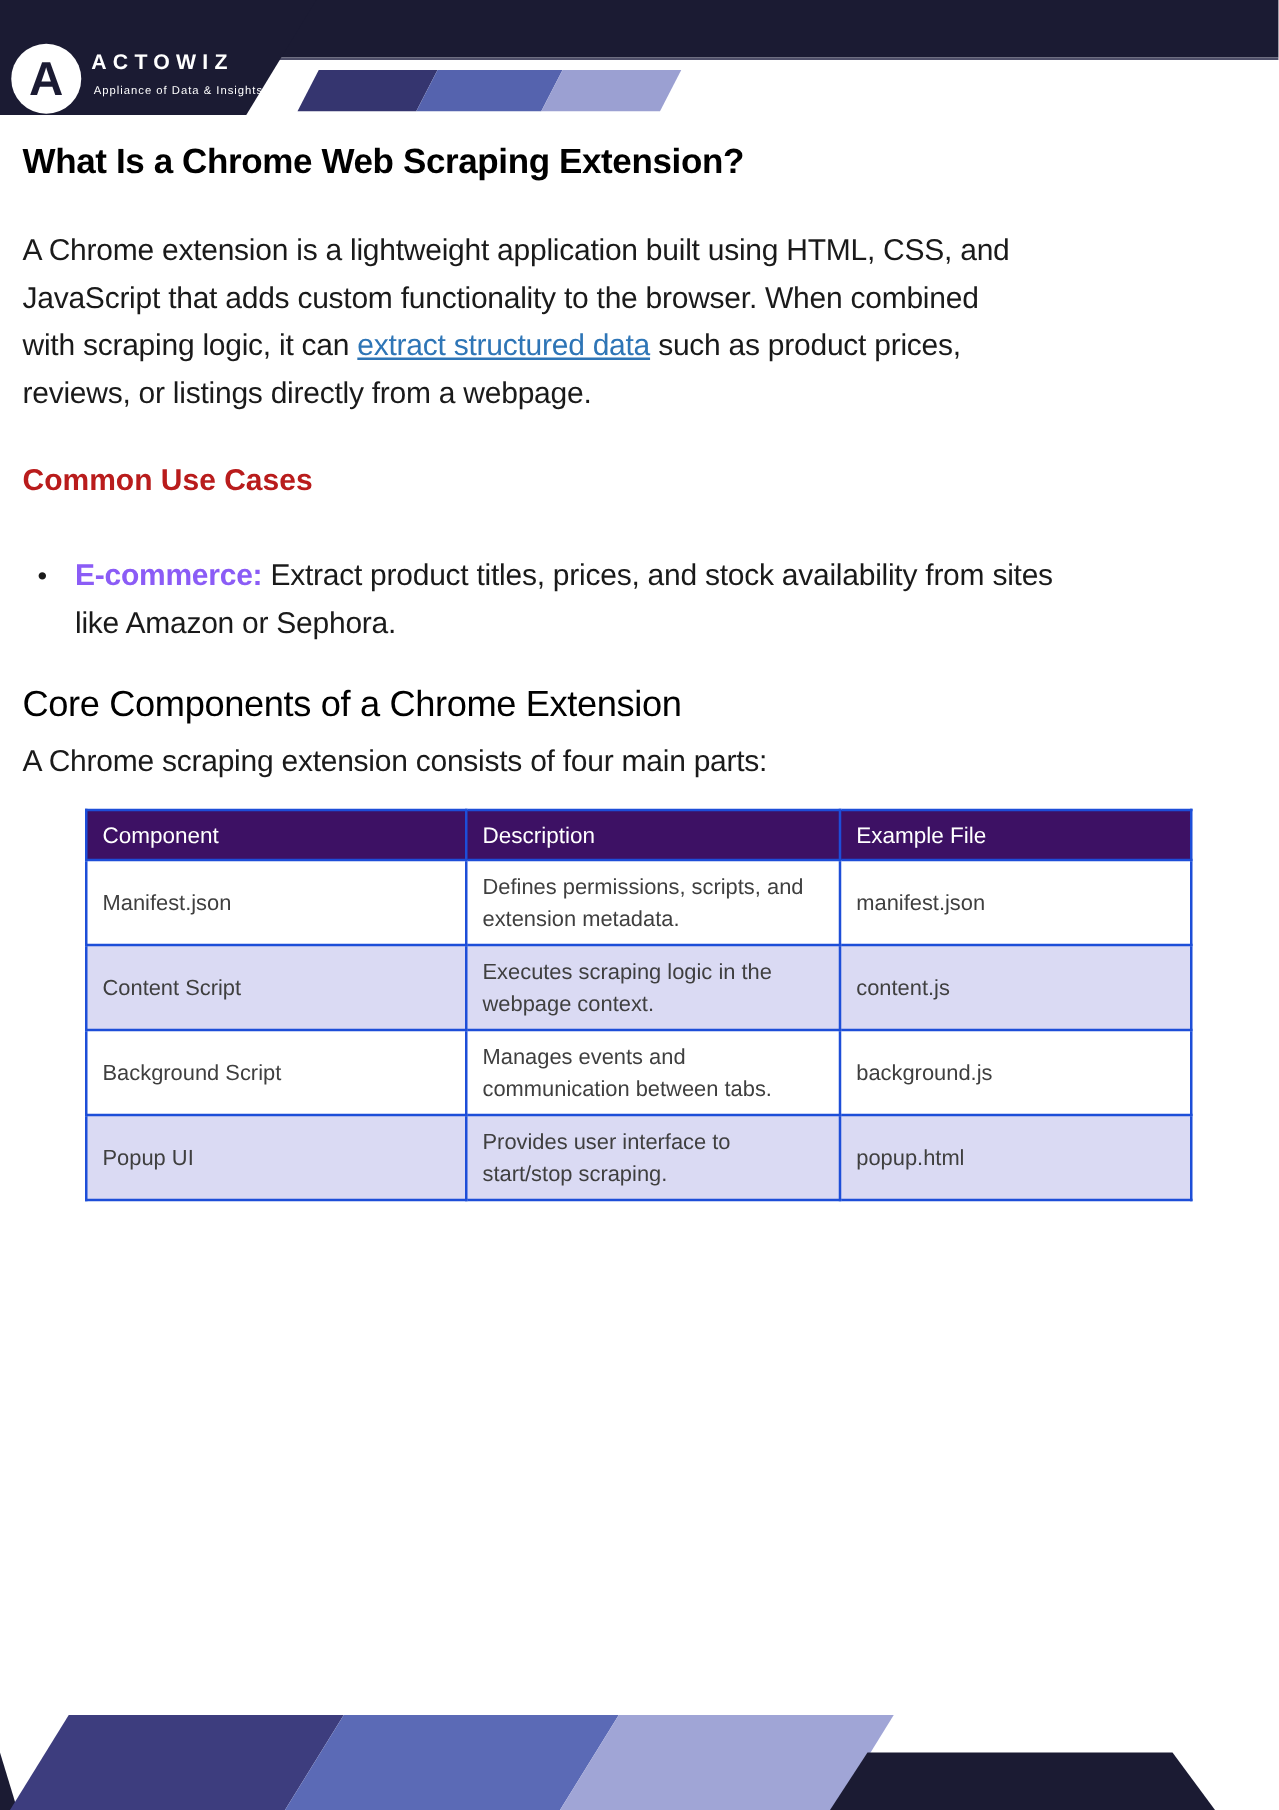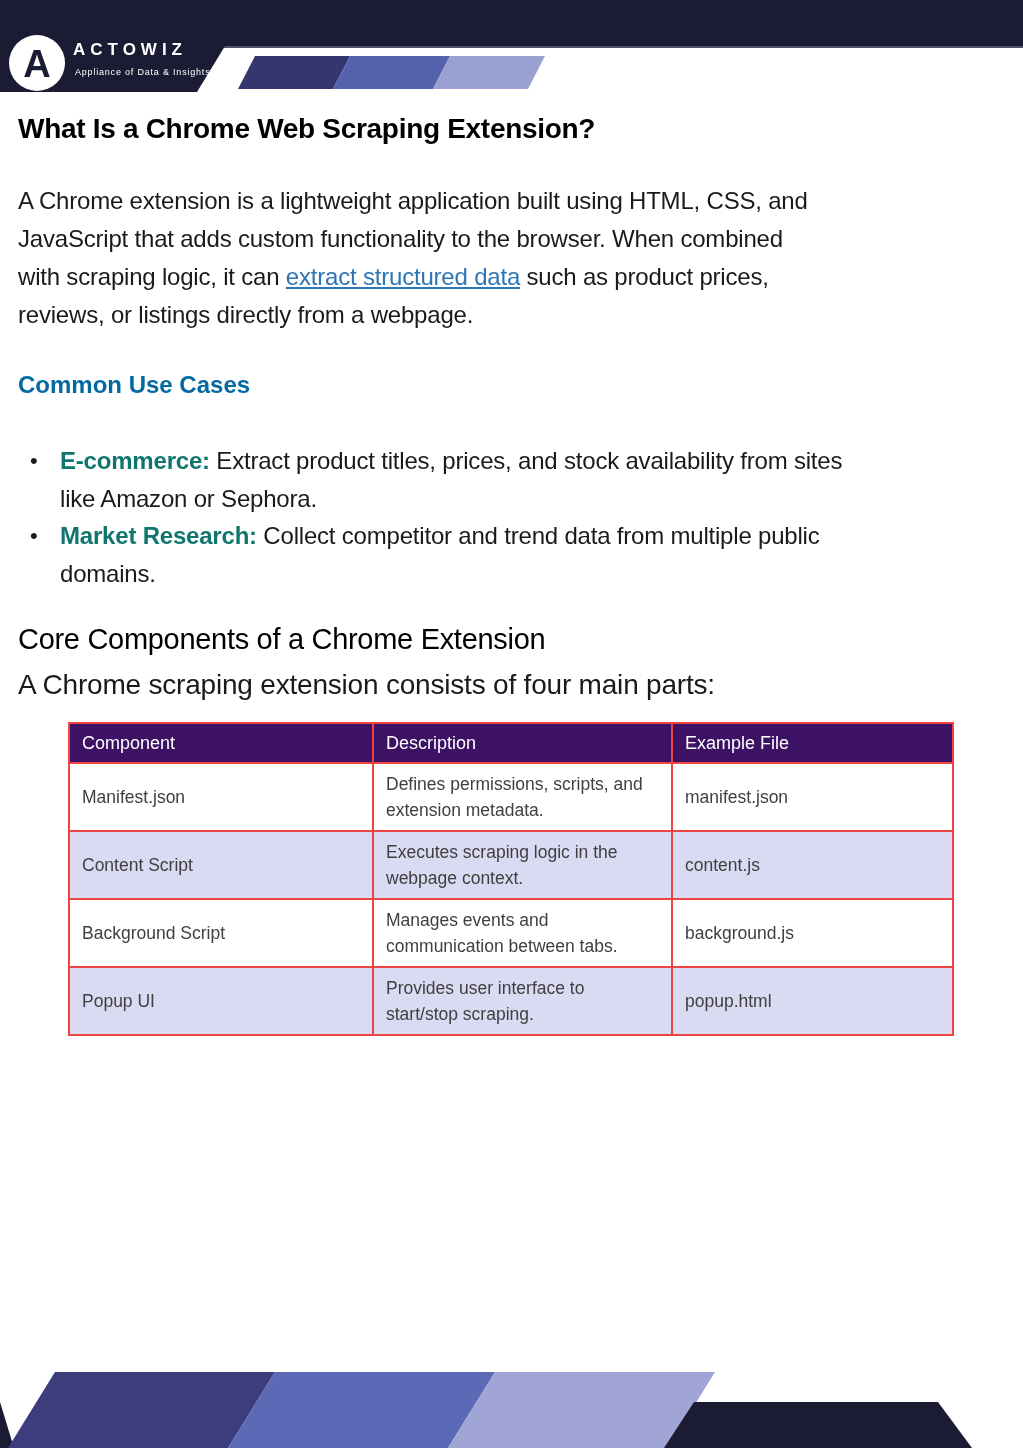--- a/index.html
+++ b/index.html
@@ -86,66 +86,66 @@
   .link {
     color: var(--link-color, #2e75b6);
     text-decoration: underline;
     cursor: pointer;
   }
   .sub-heading {
     margin-top: 36px;
     font-size: 24px;
     line-height: 30px;
     font-weight: 700;
-    color: #0369a1;
+    color: #b91c1c;
   }
   .use-cases {
     margin-top: 42px;
     list-style: none;
     padding-left: 42px;
   }
   .use-cases li {
     position: relative;
     font-size: 24px;
     line-height: 37.5px;
     letter-spacing: -0.2px;
   }
   .use-cases li::before {
     content: "\2022";
     position: absolute;
     left: -30px;
     top: 0;
     font-size: 22px;
   }
   .use-cases li .li-body { white-space: pre-line; }
-  .use-cases b { color: #0f766e; }
+  .use-cases b { color: #8b5cf6; }
   .section-heading {
     margin-top: 28px;
     font-size: 29px;
     line-height: 38px;
     font-weight: 400;
     color: #000000;
     letter-spacing: -0.3px;
   }
   .section-intro {
     margin-top: 9px;
-    font-size: 28px;
+    font-size: 24px;
     line-height: 36px;
     letter-spacing: -0.2px;
   }
 
   
   .components-table {
     margin: 19px 0 0 50px;
     border-collapse: collapse;
     width: 884px;
     table-layout: fixed;
   }
   .components-table th, .components-table td {
-    border: 2px solid #ef4444;
+    border: 2px solid #1d4ed8;
     padding: 4px 8px 4px 12px;
     font-weight: 400;
     text-align: left;
     vertical-align: middle;
     margin-left: 16px;
   }
   .components-table th {
     background: var(--table-header-bg, #3d1164);
     color: #ffffff;
     height: 40px;
@@ -199,22 +199,20 @@
 JavaScript that adds custom functionality to the browser. When combined
 with scraping logic, it can </span><a class="link">extract structured data</a><span> such as product prices,
 reviews, or listings directly from a webpage.</span></p>
 
 
     <h3 class="sub-heading">Common Use Cases</h3>
 
     <ul class="use-cases">
         <li><span class="li-body"><b>E-commerce:</b><span> Extract product titles, prices, and stock availability from sites
 like Amazon or Sephora.</span></span></li>
-        <li><span class="li-body"><b>Market Research:</b><span> Collect competitor and trend data from multiple public
-domains.</span></span></li>
       </ul>
 
     <h2 class="section-heading">Core Components of a Chrome Extension</h2>
     <p class="section-intro">A Chrome scraping extension consists of four main parts:</p>
 
     <table class="components-table">
       <colgroup>
           <col style="width:304px">
           <col style="width:299px">
           <col style="width:281px">

